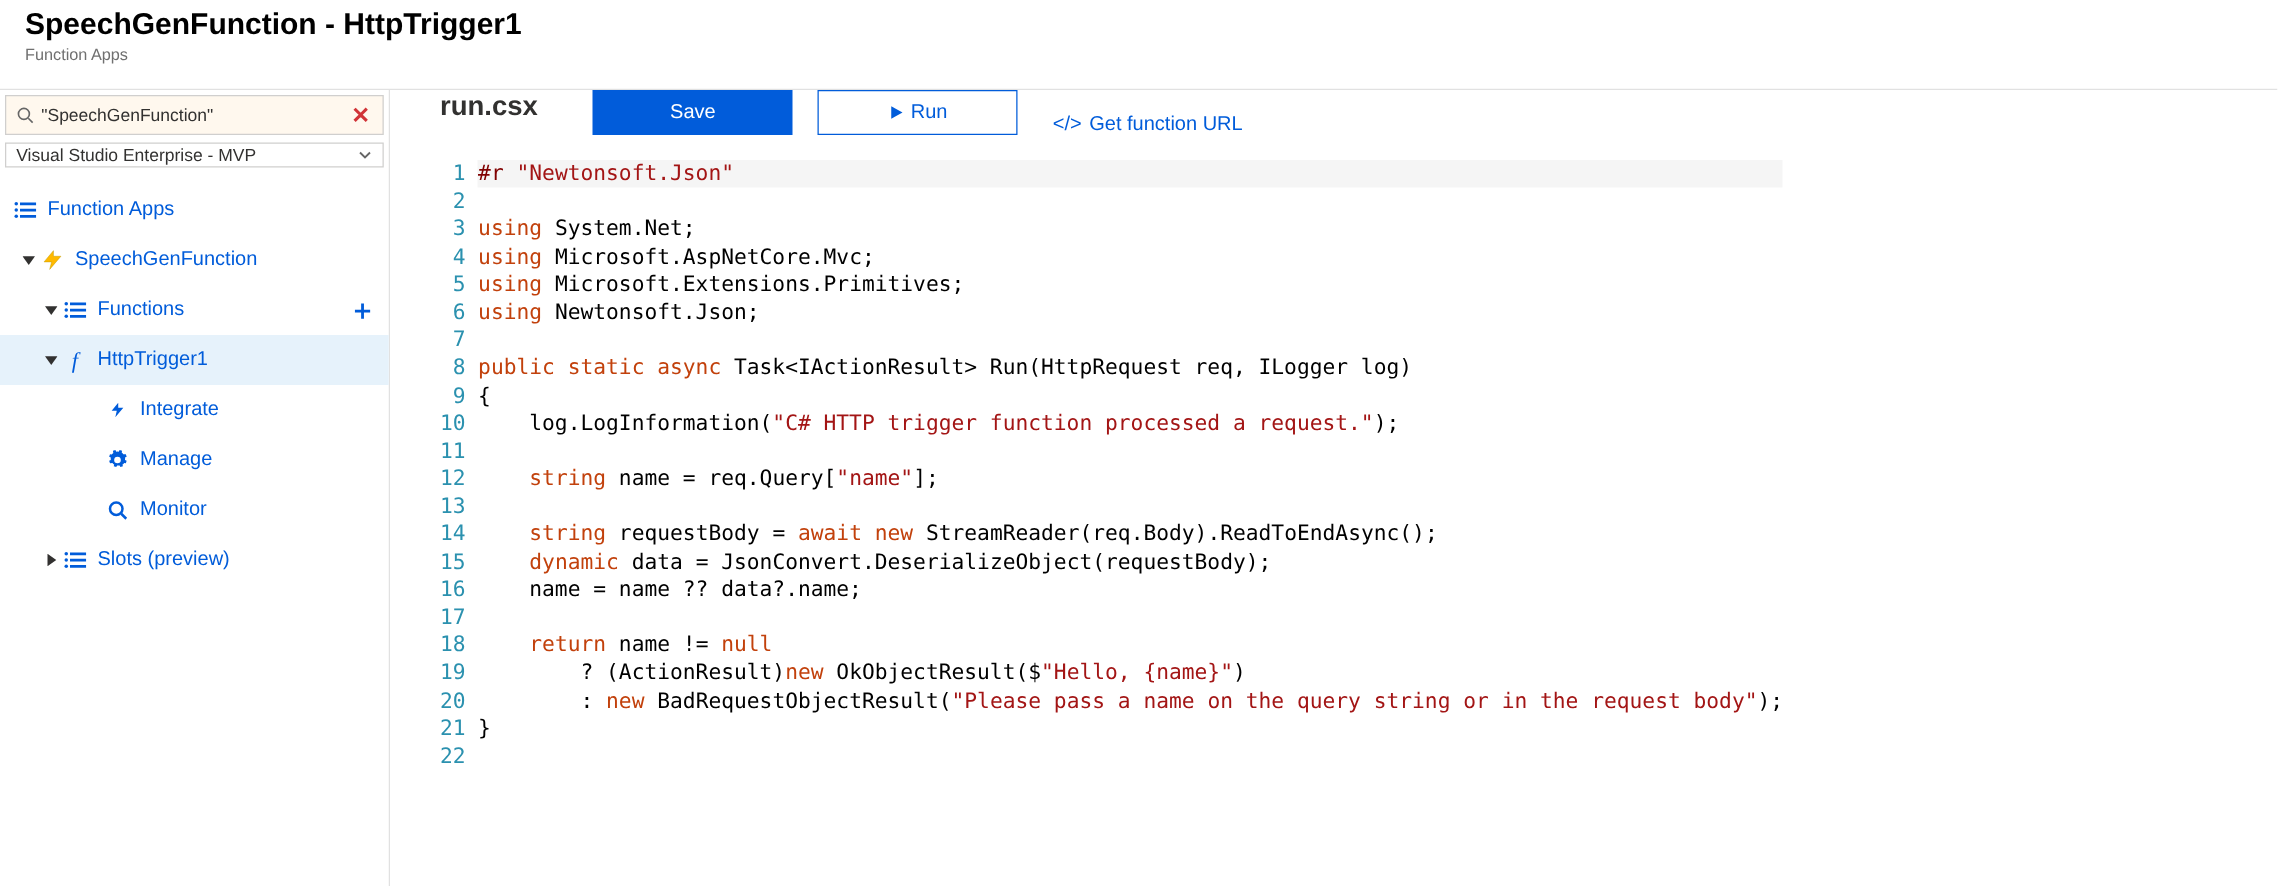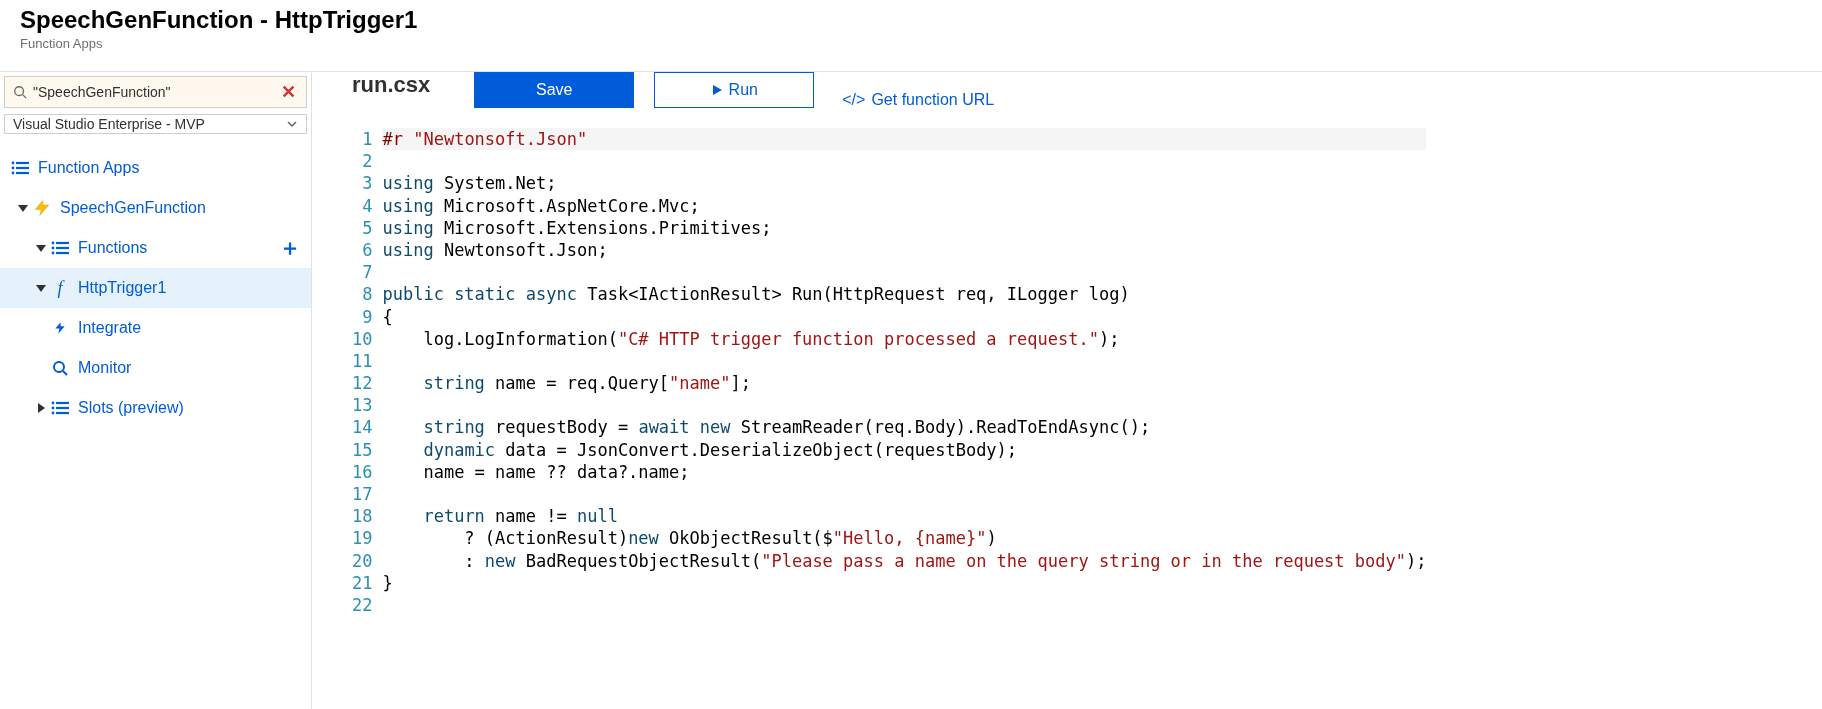--- a/index.html
+++ b/index.html
@@ -122,21 +122,21 @@
     margin-left: auto;
     color: #015cda;
     font-size: 22px;
     font-weight: 700;
   }
   .tree-row.selected {
     background: #e6f2fb;
   }
   .indent-1 { padding-left: 18px; }
   .indent-2 { padding-left: 36px; }
-  .indent-3 { padding-left: 50px; }
+  .indent-3 { padding-left: 84px; }
 
   
   .bars3 { width:18px; }
   .bars3 line { stroke:#015cda; stroke-width:2.2; }
   .bars3 .dot { fill:#015cda; }
 
   
   .editor-pane {
     flex: 1;
     display: flex;
@@ -197,21 +197,21 @@
     user-select: none;
   }
   .gutter div { height: 22.2px; }
   .code {
     white-space: pre;
   }
   .code .row { height: 22.2px; }
   .code .row.hl { background: #f5f5f5; }
 
   
-  .kw { color: #0c4a6e; }
+  .kw { color: #c2410c; }
   .str { color: #a31515; }
   .pl { color: #000; }
   .pre { color: #800000; }
 
   .play { width:12px; height:12px; fill:#015cda; }
 </style>
 </head>
 <body>
 
 <div class="header">
@@ -295,20 +295,29 @@
 
       <div class="tree-row indent-3">
         <span class="ic">
           <svg width="14" height="16" viewBox="0 0 24 24">
               <polygon points="13,2 4,13 11,13 9,22 20,9 13,9" fill="#015cda"></polygon>
             </svg>
         </span>
         <span>Integrate</span>
       </div>
 
+      <div class="tree-row indent-3">
+        <span class="ic">
+          <svg width="16" height="16" viewBox="0 0 24 24" fill="#015cda">
+              <path d="M12 8a4 4 0 100 8 4 4 0 000-8zm9 4l2 1-1 3-2-0.5a8 8 0 01-2 2l0.5 2-3 1-1-2a8 8 0 01-3 0l-1 2-3-1 0.5-2a8 8 0 01-2-2L3 16l-1-3 2-1a8 8 0 010-3L2 8l1-3 2 0.5a8 8 0 012-2L6.5 1l3-1 1 2a8 8 0 013 0l1-2 3 1-0.5 2a8 8 0 012 2L22 5l1 3-2 1a8 8 0 010 3z" fill="#015cda"></path>
+              <circle cx="12" cy="12" r="3" fill="#fff"></circle>
+            </svg>
+        </span>
+        <span>Manage</span>
+      </div>
 
       <div class="tree-row indent-3">
         <span class="ic">
           <svg width="16" height="16" viewBox="0 0 16 16" fill="none" stroke="#015cda" stroke-width="2">
               <circle cx="7" cy="7" r="5"></circle>
               <line x1="11" y1="11" x2="15" y2="15"></line>
             </svg>
         </span>
         <span>Monitor</span>
       </div>

